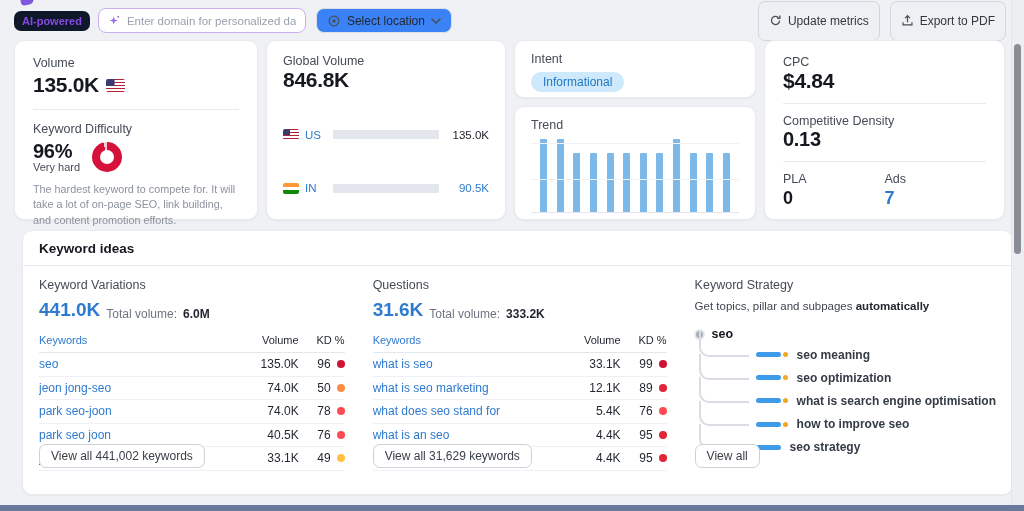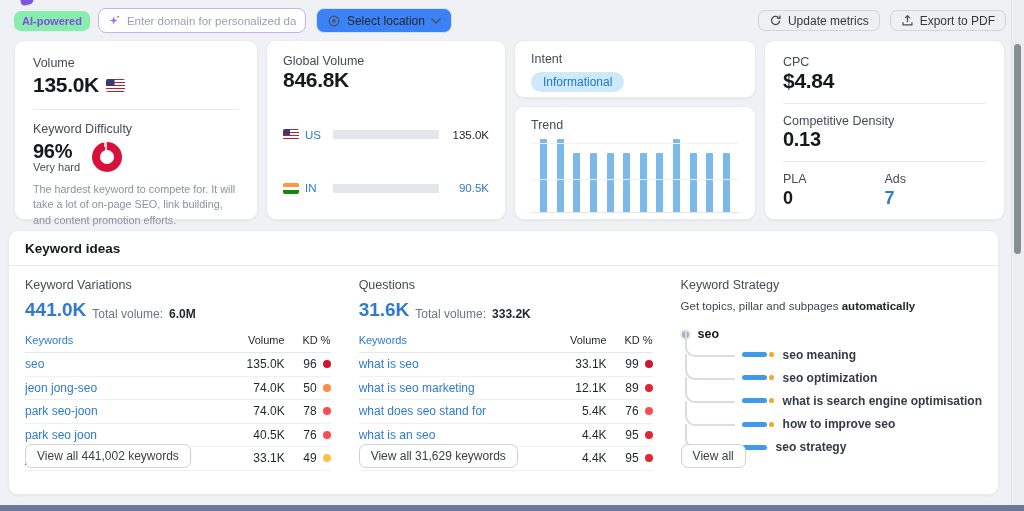--- a/index.html
+++ b/index.html
@@ -9,33 +9,33 @@
     font-family:"Liberation Sans", sans-serif; color:#1a1d26;
   }
   .card { position:absolute; background:#fff; border:1px solid #e9ebef;
     border-radius:10px; box-shadow:0 1px 2px rgba(25,30,40,.05); }
 
   
   .topbar { position:absolute; top:8px; left:14px; right:18px; height:25px;
     display:flex; align-items:center; }
   .cutoff { position:absolute; left:20px; top:-10px; width:13px; height:15px;
     background:#7e57e0; border-radius:3px 5px 5px 4px; transform:rotate(-12deg); }
-  .ai-badge { background:#86efac; color:#8649e1; font-size:11px; font-weight:700;
+  .ai-badge { background:#0f172a; color:#8649e1; font-size:11px; font-weight:700;
     padding:4px 8px; border-radius:7px; margin-right:8px; }
   .domain-input { display:flex; align-items:center; gap:6px; background:#fff;
     border:1px solid #c9aef2; border-radius:8px; padding:3px 9px; height:25px; width:208px; }
   .domain-input input { border:none; outline:none; font-size:11.5px; width:100%;
     font-family:"Liberation Sans",sans-serif; color:#30343c; background:transparent; }
   .domain-input input::placeholder { color:#9aa1ad; }
   .loc-select { display:flex; align-items:center; gap:6px; margin-left:10px;
     background:#3b82f6; border:1px solid #dcdfe5; border-radius:8px; padding:3px 10px;
     height:25px; font-size:12px; color:#23272f; cursor:pointer; }
   .topbar-right { margin-left:auto; display:flex; gap:10px; }
   .tb-btn { display:flex; align-items:center; gap:6px; background:#eef0f3;
-    border:1px solid #d2d6dc; border-radius:7px; padding:3px 10px; height:21px;
+    border:1px solid #d2d6dc; border-radius:7px; padding:3px 10px; height:40px;
     font-size:12px; color:#33383f; cursor:pointer; }
   .icon-svg { display:inline-flex; color:#4a4f58; }
 
   
   .label { font-size:12.5px; color:#454b56; }
   .big { font-size:21px; font-weight:700; color:#15181f; letter-spacing:-.3px; }
   .divider { border:none; border-top:1px solid #e8eaee; margin:12px 0; }
 
   .volume-card { left:14px; top:40px; width:244px; height:180px; padding:15px 18px; }
   .vol-val-row { display:flex; align-items:center; gap:7px; margin-top:3px; }
@@ -86,21 +86,21 @@
   .trend-bar { width:7px; background:#7db9e8; border-radius:1px 1px 0 0; }
 
   .cpc-card { left:764px; top:40px; width:241px; height:180px; padding:14px 18px; }
   .cpc-card .divider { margin:10px 0; }
   .pla-ads { display:flex; }
   .pla-col { width:50%; }
   .pla-val { font-size:18px; font-weight:700; margin-top:2px; color:#15181f; }
   .ads-val { color:#2e7ace; cursor:pointer; }
 
   
-  .ideas-panel { left:8px; top:230px; width:991px; height:265px; }
+  .ideas-panel { left:22px; top:230px; width:991px; height:265px; }
   .ideas-header { padding:10px 16px 9px; font-size:13.5px; font-weight:700;
     border-bottom:1px solid #e8eaee; color:#15181f; }
   .ideas-body { display:flex; gap:28px; padding:12px 16px 0; height:218px; }
   .ideas-col { position:relative; height:100%; }
   .col-variations { width:314px; } .col-questions { width:302px; } .col-strategy { flex:1; }
   .count-line { margin-top:7px; display:flex; align-items:flex-end; gap:6px; }
   .count-big { font-size:19px; font-weight:700; color:#2e7ace; }
   .count-total-label { font-size:12px; color:#6d7480; }
   .count-total-val { font-size:12px; font-weight:700; color:#1f242e; }
 

